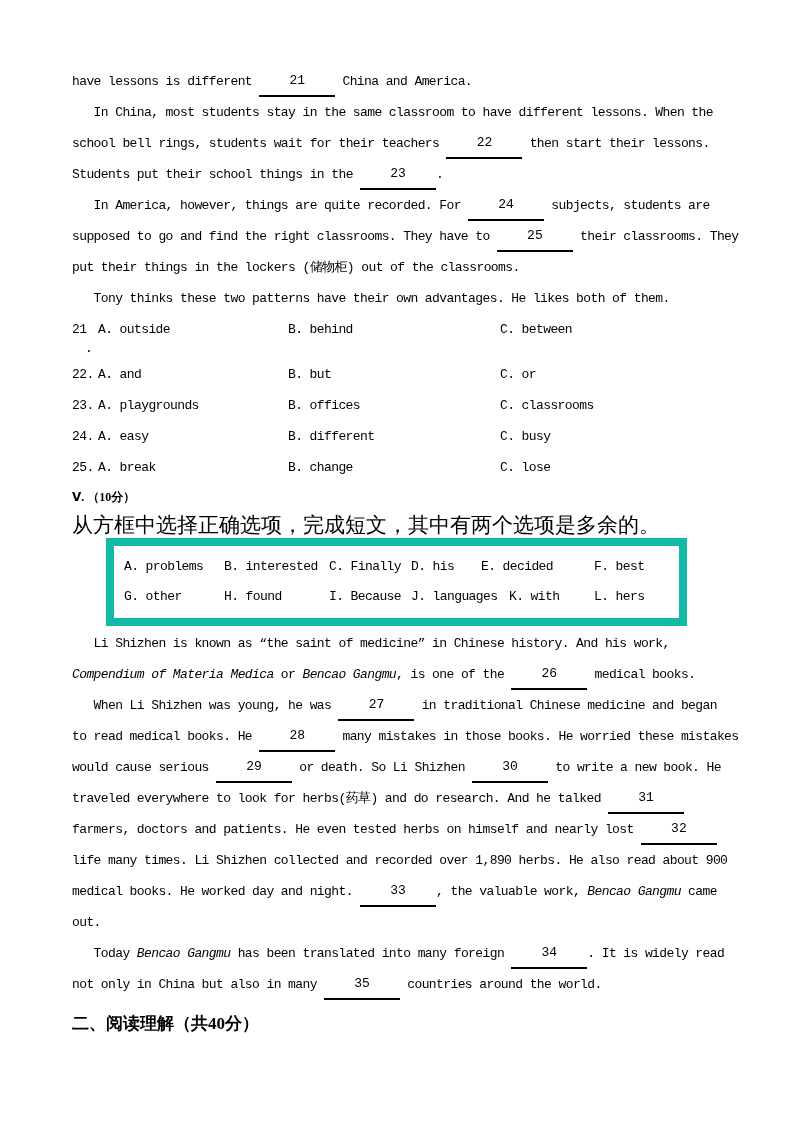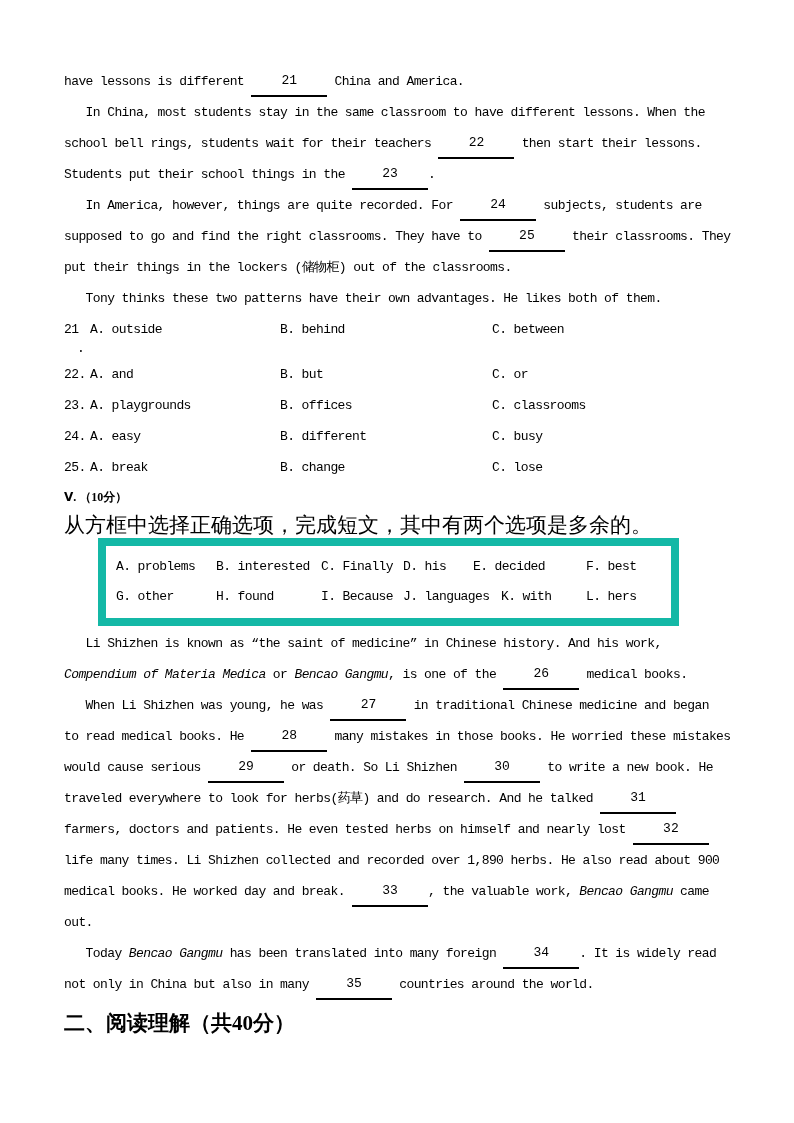--- a/index.html
+++ b/index.html
@@ -4,21 +4,21 @@
 <style>
   html,body{margin:0;padding:0;background:#ffffff;}
   .page{
     position:relative;
     width:794px;height:1123px;
     background:#ffffff;color:#000000;
     font-family:"Liberation Mono","DejaVu Sans Mono",monospace;
     font-size:13px;letter-spacing:-0.6px;
     overflow:hidden;
   }
-  .content{position:absolute;left:64px;top:66px;width:660px;}
+  .content{position:absolute;left:72px;top:66px;width:660px;}
   .line{white-space:pre;line-height:31px;height:31px;}
   .blank{
     display:inline-block;width:76px;text-align:center;
     border-bottom:2px solid #000;letter-spacing:0;
     vertical-align:bottom;line-height:29px;height:29px;
   }
   .it{font-style:italic;margin-top:20px;}
   .opt-row{display:grid;grid-template-columns:216px 212px 1fr;line-height:31px;height:31px;white-space:pre;}
   .num{display:inline-block;width:26px;}
   .wrap-line{height:14px;line-height:8px;padding-left:13px;}
@@ -36,21 +36,21 @@
     margin-left:34px;width:581px;
     border:8px solid #14b8a6;
     padding:6px 0 6px 10px;
   }
   .bank-row{display:grid;line-height:30px;height:30px;white-space:pre;}
   .bank-row:nth-child(1){grid-template-columns:100px 105px 82px 70px 113px 1fr;}
   .bank-row:nth-child(2){grid-template-columns:100px 105px 82px 98px 85px 1fr;}
   .p2{margin-top:2px;}
   .h2cn{
     font-family:"Liberation Serif","DejaVu Sans",serif;
-    font-weight:bold;font-size:21px;letter-spacing:0;
+    font-weight:bold;font-size:17px;letter-spacing:0;
     margin-top:8px;line-height:31px;height:31px;
   }
 </style>
 </head>
 <body>
 
 <div class="page">
   <div class="content">
 
     <div id="cloze-passage">
@@ -84,21 +84,21 @@
 
     <div class="p2" id="bank-passage">
         <div class="line"><span>   Li Shizhen is known as “the saint of medicine” in Chinese history. And his work,</span></div>
         <div class="line"><span class="it">Compendium of Materia Medica</span><span> or </span><span class="it">Bencao Gangmu</span><span>, is one of the </span><span class="blank">26</span><span> medical books.</span></div>
         <div class="line"><span>   When Li Shizhen was young, he was </span><span class="blank">27</span><span> in traditional Chinese medicine and began</span></div>
         <div class="line"><span>to read medical books. He </span><span class="blank">28</span><span> many mistakes in those books. He worried these mistakes</span></div>
         <div class="line"><span>would cause serious </span><span class="blank">29</span><span> or death. So Li Shizhen </span><span class="blank">30</span><span> to write a new book. He</span></div>
         <div class="line"><span>traveled everywhere to look for herbs(药草) and do research. And he talked </span><span class="blank">31</span></div>
         <div class="line"><span>farmers, doctors and patients. He even tested herbs on himself and nearly lost </span><span class="blank">32</span></div>
         <div class="line"><span>life many times. Li Shizhen collected and recorded over 1,890 herbs. He also read about 900</span></div>
-        <div class="line"><span>medical books. He worked day and break. </span><span class="blank">33</span><span>, the valuable work, </span><span class="it">Bencao Gangmu</span><span> came</span></div>
+        <div class="line"><span>medical books. He worked day and night. </span><span class="blank">33</span><span>, the valuable work, </span><span class="it">Bencao Gangmu</span><span> came</span></div>
         <div class="line"><span>out.</span></div>
         <div class="line"><span>   Today </span><span class="it">Bencao Gangmu</span><span> has been translated into many foreign </span><span class="blank">34</span><span>. It is widely read</span></div>
         <div class="line"><span>not only in China but also in many </span><span class="blank">35</span><span> countries around the world.</span></div>
       </div>
 
     <div class="h2cn">二、阅读理解（共40分）</div>
 
   </div>
 </div>
 

